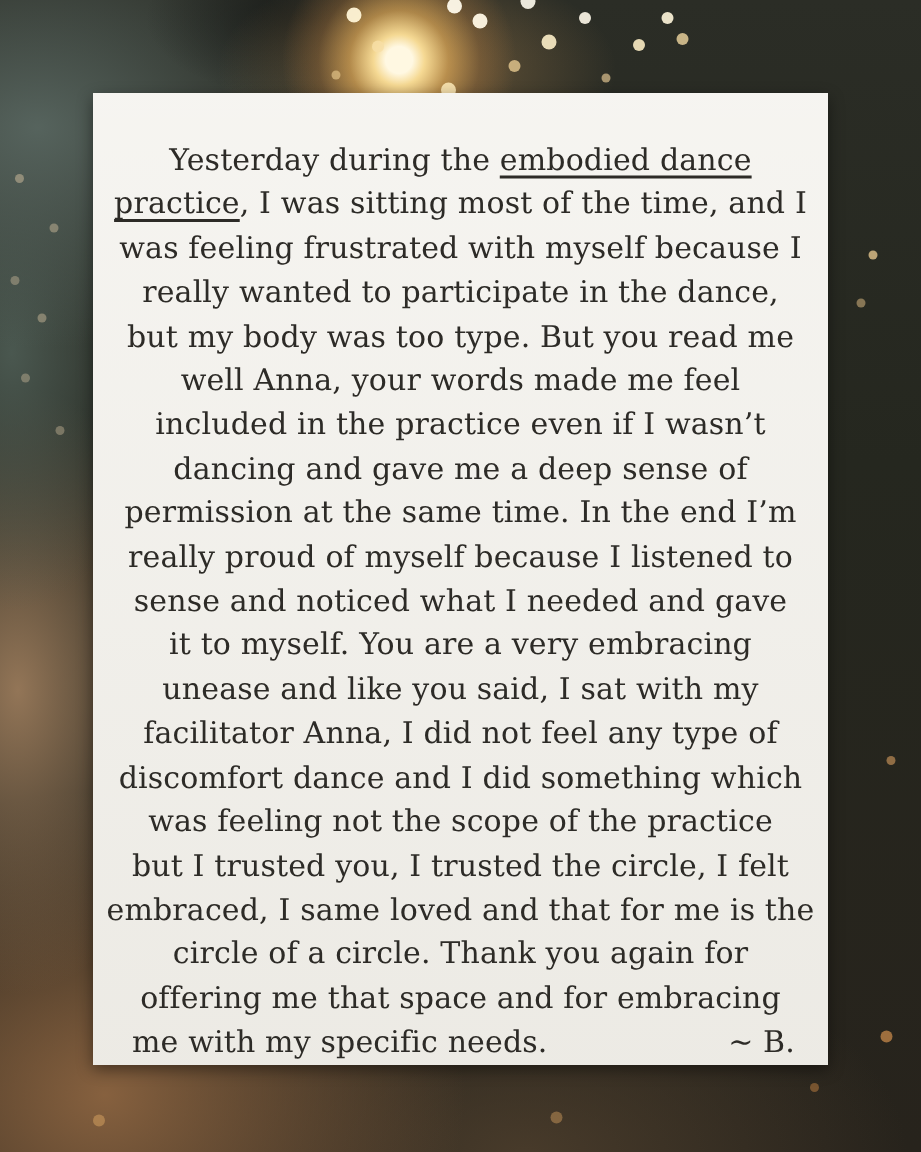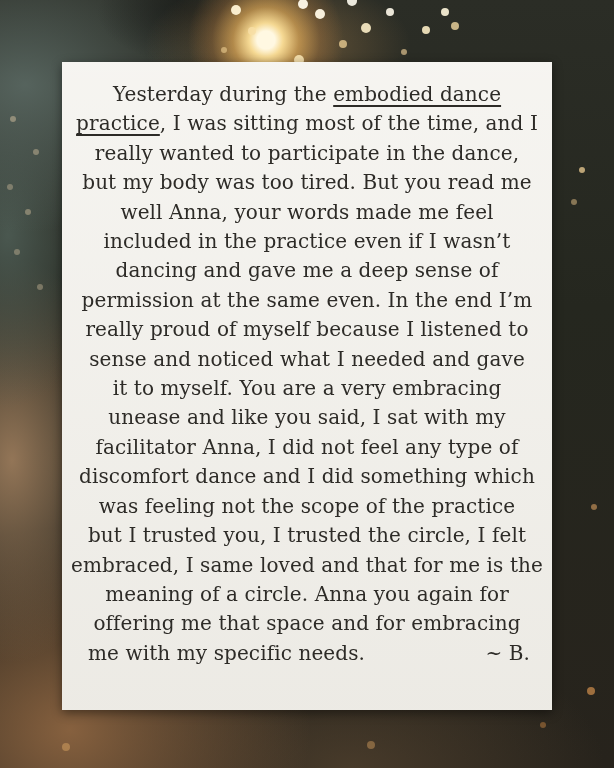--- a/index.html
+++ b/index.html
@@ -82,21 +82,21 @@
   }
 
   
   .card {
     position: absolute; left: 62px; top: 62px; width: 490px; height: 648px;
     background: var(--card-bg, #f1efe9);
     background-image: linear-gradient(180deg, rgba(255,255,255,0.35), rgba(0,0,0,0.02));
     box-shadow: 0 3px 10px rgba(0,0,0,0.45);
   }
   .quote {
-    padding-top: 18px;
+    padding-top: 30px;
     text-align: center;
     color: var(--text-color, #2d2b27);
     font-size: 20px;
     line-height: 29.4px;
     letter-spacing: 0.1px;
   }
   .qline { white-space: nowrap; }
   .qline.split {
     display: flex; justify-content: space-between;
     padding: 0 22px 0 26px; white-space: normal; align-items: center;
@@ -112,36 +112,37 @@
 
 <div id="stage">
   <div class="bg"></div>
   <div class="flare"></div>
   <div class="bokeh"></div>
 
   <div class="card">
     <div class="quote">
         <div class="qline"><span>Yesterday during the </span><span class="u">embodied dance</span></div>
         <div class="qline"><span class="u">practice</span><span>, I was sitting most of the time, and I</span></div>
+        <div class="qline"><span>was feeling frustrated with myself because I</span></div>
         <div class="qline"><span>really wanted to participate in the dance,</span></div>
-        <div class="qline"><span>but my body was too tired. But you read me</span></div>
+        <div class="qline"><span>but my body was too type. But you read me</span></div>
         <div class="qline"><span>well Anna, your words made me feel</span></div>
         <div class="qline"><span>included in the practice even if I wasn’t</span></div>
         <div class="qline"><span>dancing and gave me a deep sense of</span></div>
-        <div class="qline"><span>permission at the same even. In the end I’m</span></div>
+        <div class="qline"><span>permission at the same time. In the end I’m</span></div>
         <div class="qline"><span>really proud of myself because I listened to</span></div>
         <div class="qline"><span>sense and noticed what I needed and gave</span></div>
         <div class="qline"><span>it to myself. You are a very embracing</span></div>
         <div class="qline"><span>unease and like you said, I sat with my</span></div>
         <div class="qline"><span>facilitator Anna, I did not feel any type of</span></div>
         <div class="qline"><span>discomfort dance and I did something which</span></div>
         <div class="qline"><span>was feeling not the scope of the practice</span></div>
         <div class="qline"><span>but I trusted you, I trusted the circle, I felt</span></div>
         <div class="qline"><span>embraced, I same loved and that for me is the</span></div>
-        <div class="qline"><span>meaning of a circle. Anna you again for</span></div>
+        <div class="qline"><span>circle of a circle. Thank you again for</span></div>
         <div class="qline"><span>offering me that space and for embracing</span></div>
         <div class="qline split">
           <span>me with my specific needs.</span>
           <span>~ B.</span>
         </div>
       </div>
   </div>
 </div>
 
 </body></html>

